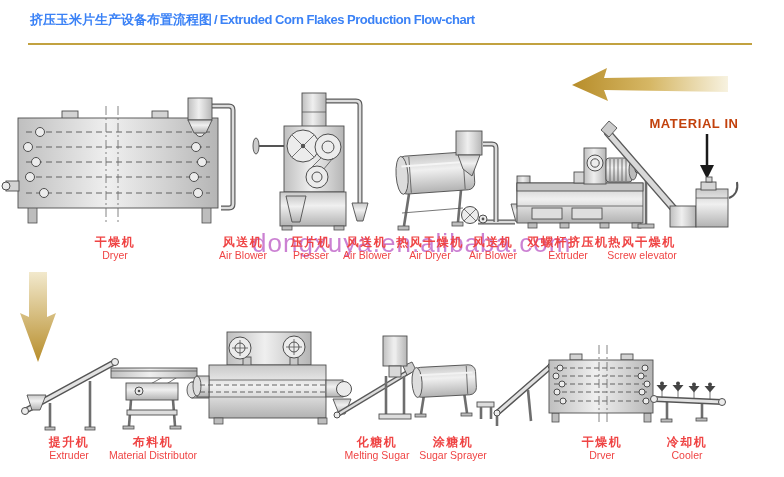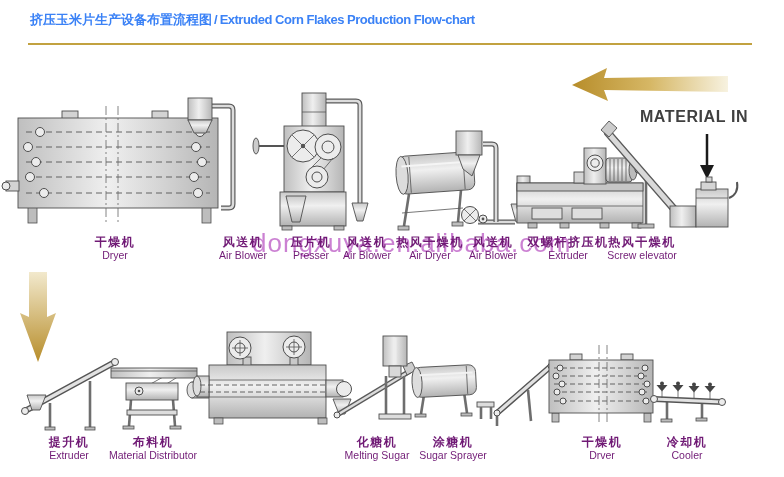--- a/index.html
+++ b/index.html
@@ -5,25 +5,25 @@
   html,body{margin:0;padding:0;background:#fff;}
   .stage{position:relative;width:784px;height:477px;background:#ffffff;overflow:hidden;
          font-family:"Liberation Sans","DejaVu Sans",sans-serif;}
   .title{position:absolute;left:30px;top:11px;font-size:13px;font-weight:bold;
          color:#3b82f6;white-space:nowrap;letter-spacing:0px;z-index:4;}
   .title .sep{padding:0 2px;font-weight:bold;}
   .title .en{letter-spacing:-0.5px;}
   .rule{position:absolute;left:28px;top:43px;width:724px;height:2px;background:#c2a240;z-index:4;}
   .watermark{position:absolute;left:252px;top:228px;font-size:26px;color:#a21caf;opacity:0.55;
              letter-spacing:1px;white-space:nowrap;z-index:2;}
-  .material-in{position:absolute;left:694px;top:108px;transform:translateX(-50%);
-               font-size:16px;font-weight:bold;color:#404040;letter-spacing:0.6px;
+  .material-in{position:absolute;left:694px;top:116px;transform:translateX(-50%);
+               font-size:13px;font-weight:bold;color:#c2410c;letter-spacing:0.6px;
                white-space:nowrap;z-index:3;}
   .mlabel{position:absolute;transform:translateX(-50%);text-align:center;z-index:3;
-          white-space:nowrap;color:#701a75;}
+          white-space:nowrap;color:#ef4444;}
   .mlabel .zh{display:block;font-size:12px;font-weight:bold;line-height:13px;letter-spacing:1.5px;}
   .mlabel .en{display:block;font-size:10.5px;line-height:13px;letter-spacing:0px;}
   svg.art{position:absolute;left:0;top:0;z-index:1;}
   
   .sh{stroke:#4e4e4e;stroke-width:0.9;}
   .pO{stroke:#5a5a5a;stroke-width:5;fill:none;stroke-linejoin:round;}
   .pI{stroke:#dcdcdc;stroke-width:2.6;fill:none;stroke-linejoin:round;}
   .bO{stroke:#555555;stroke-width:6;fill:none;stroke-linecap:round;}
   .bI{stroke:#e2e2e2;stroke-width:3.2;fill:none;stroke-linecap:round;}
   .leg{stroke:#6e6e6e;stroke-width:2.6;}

